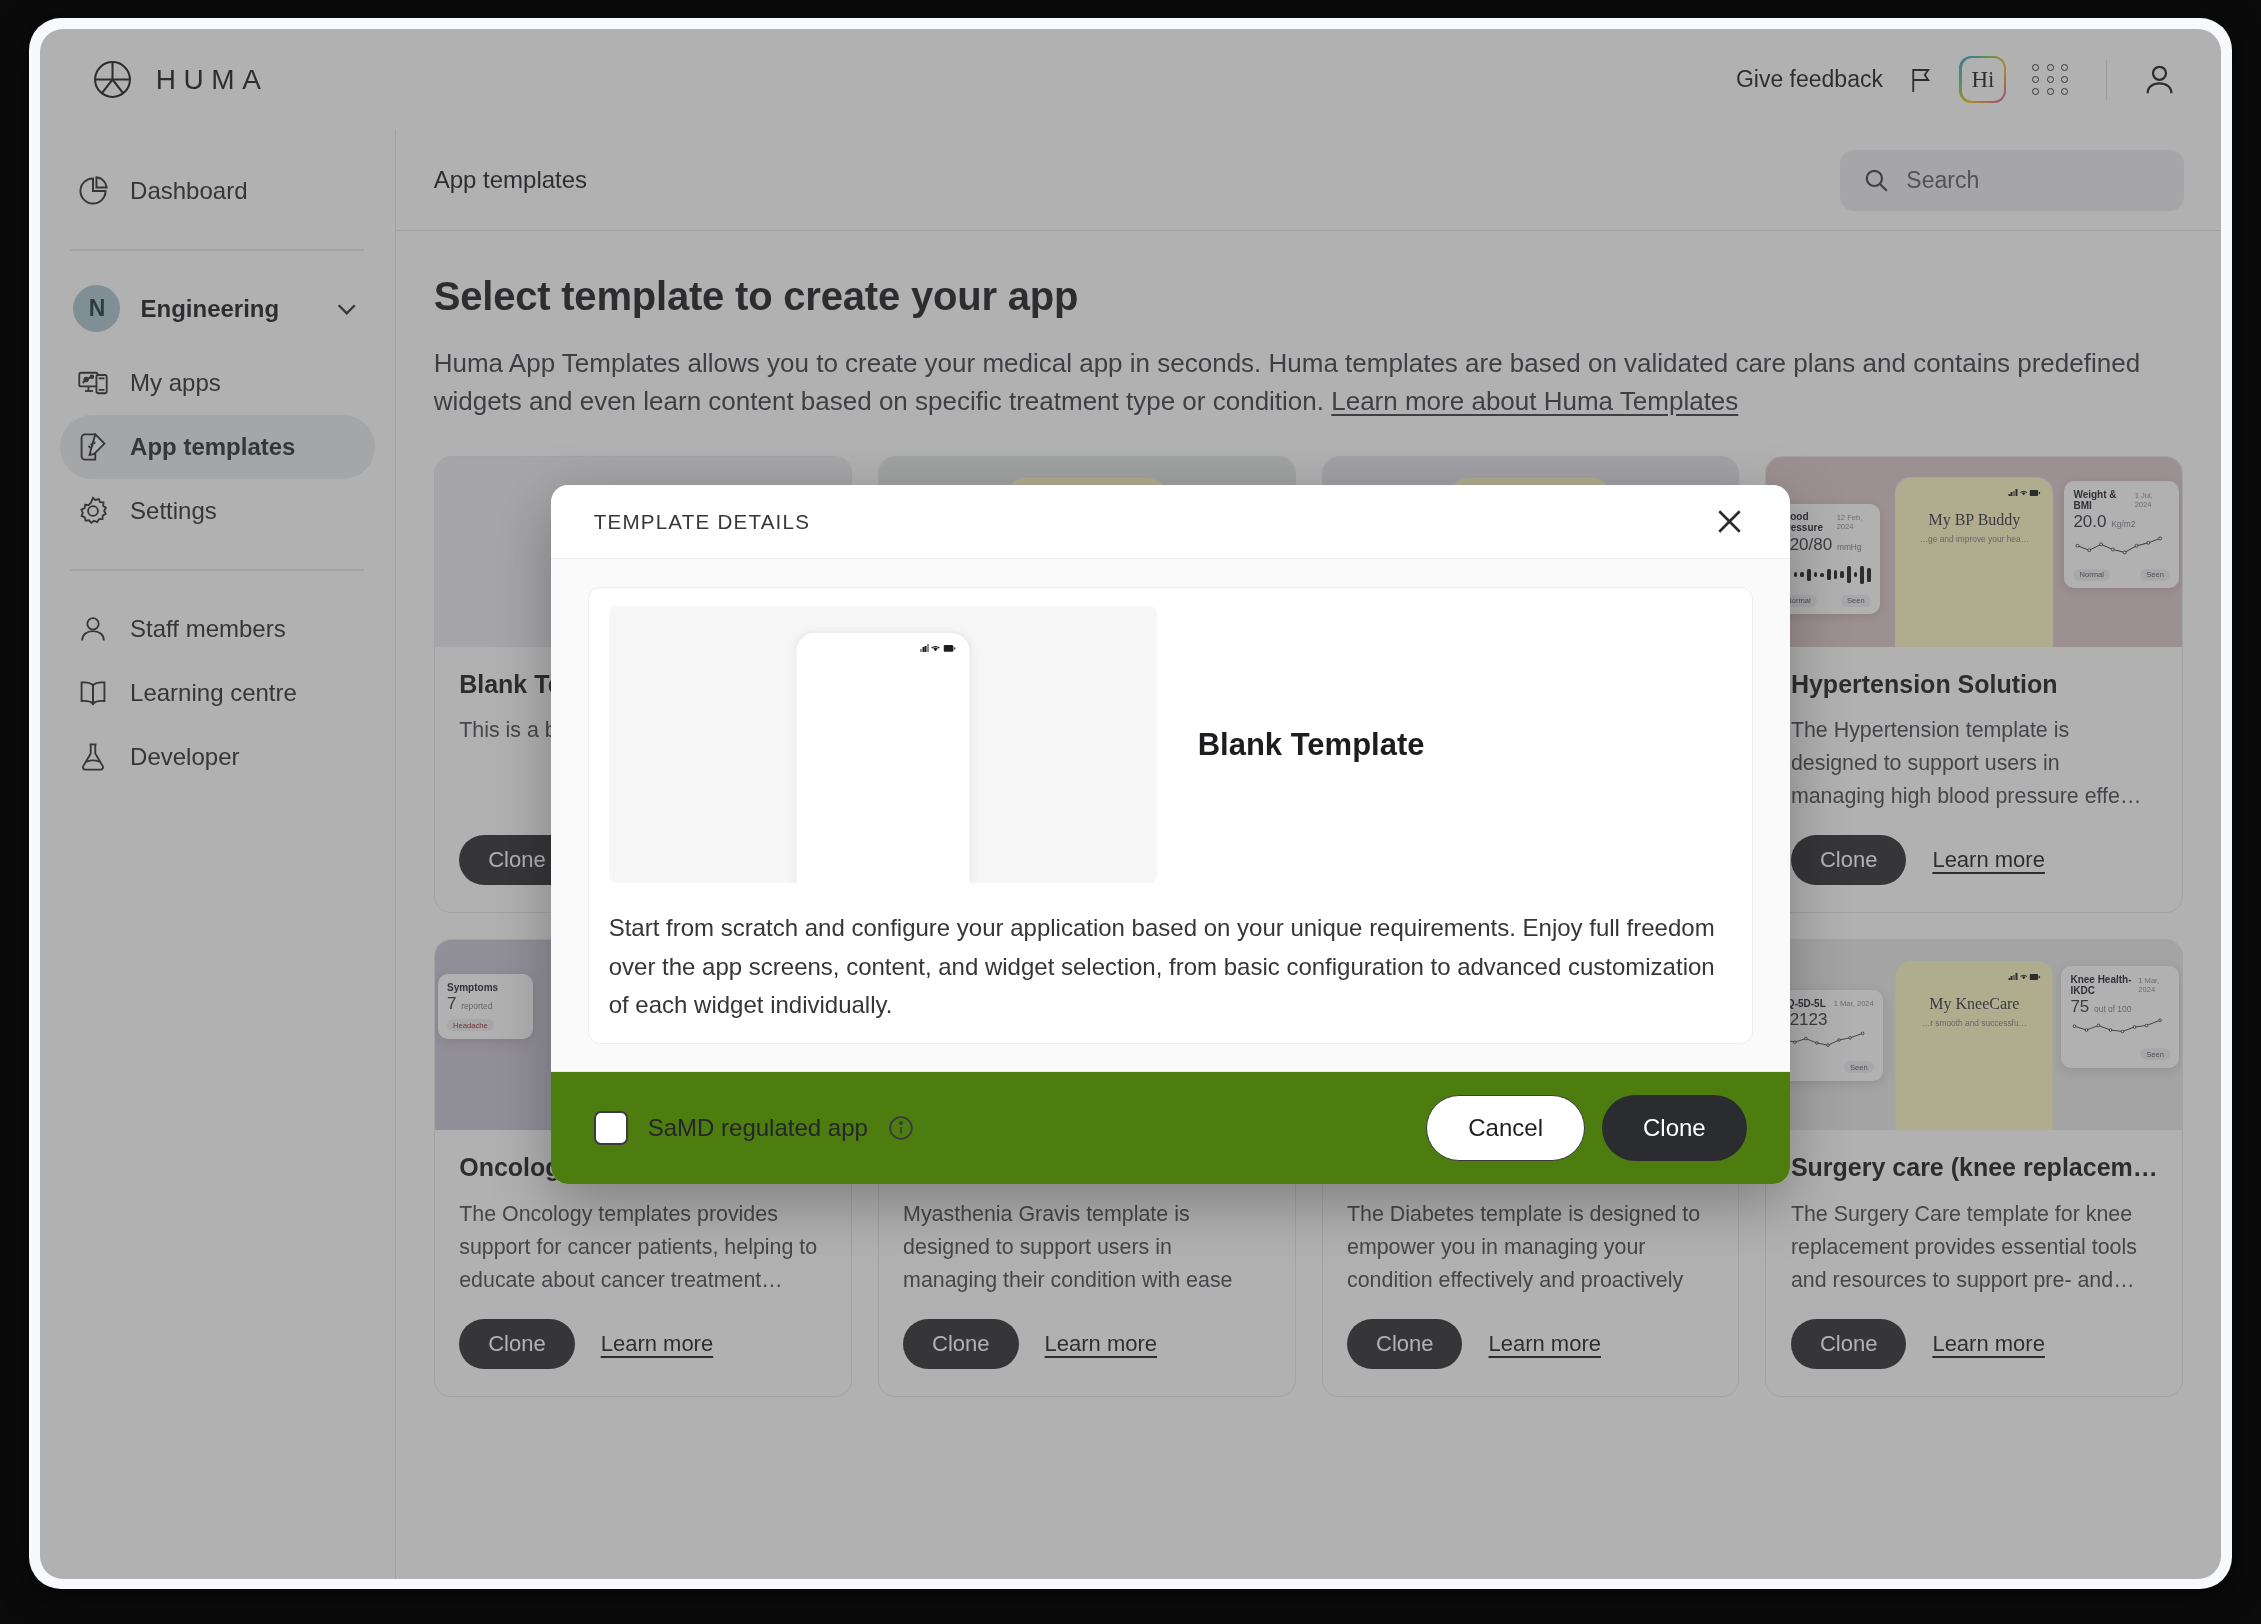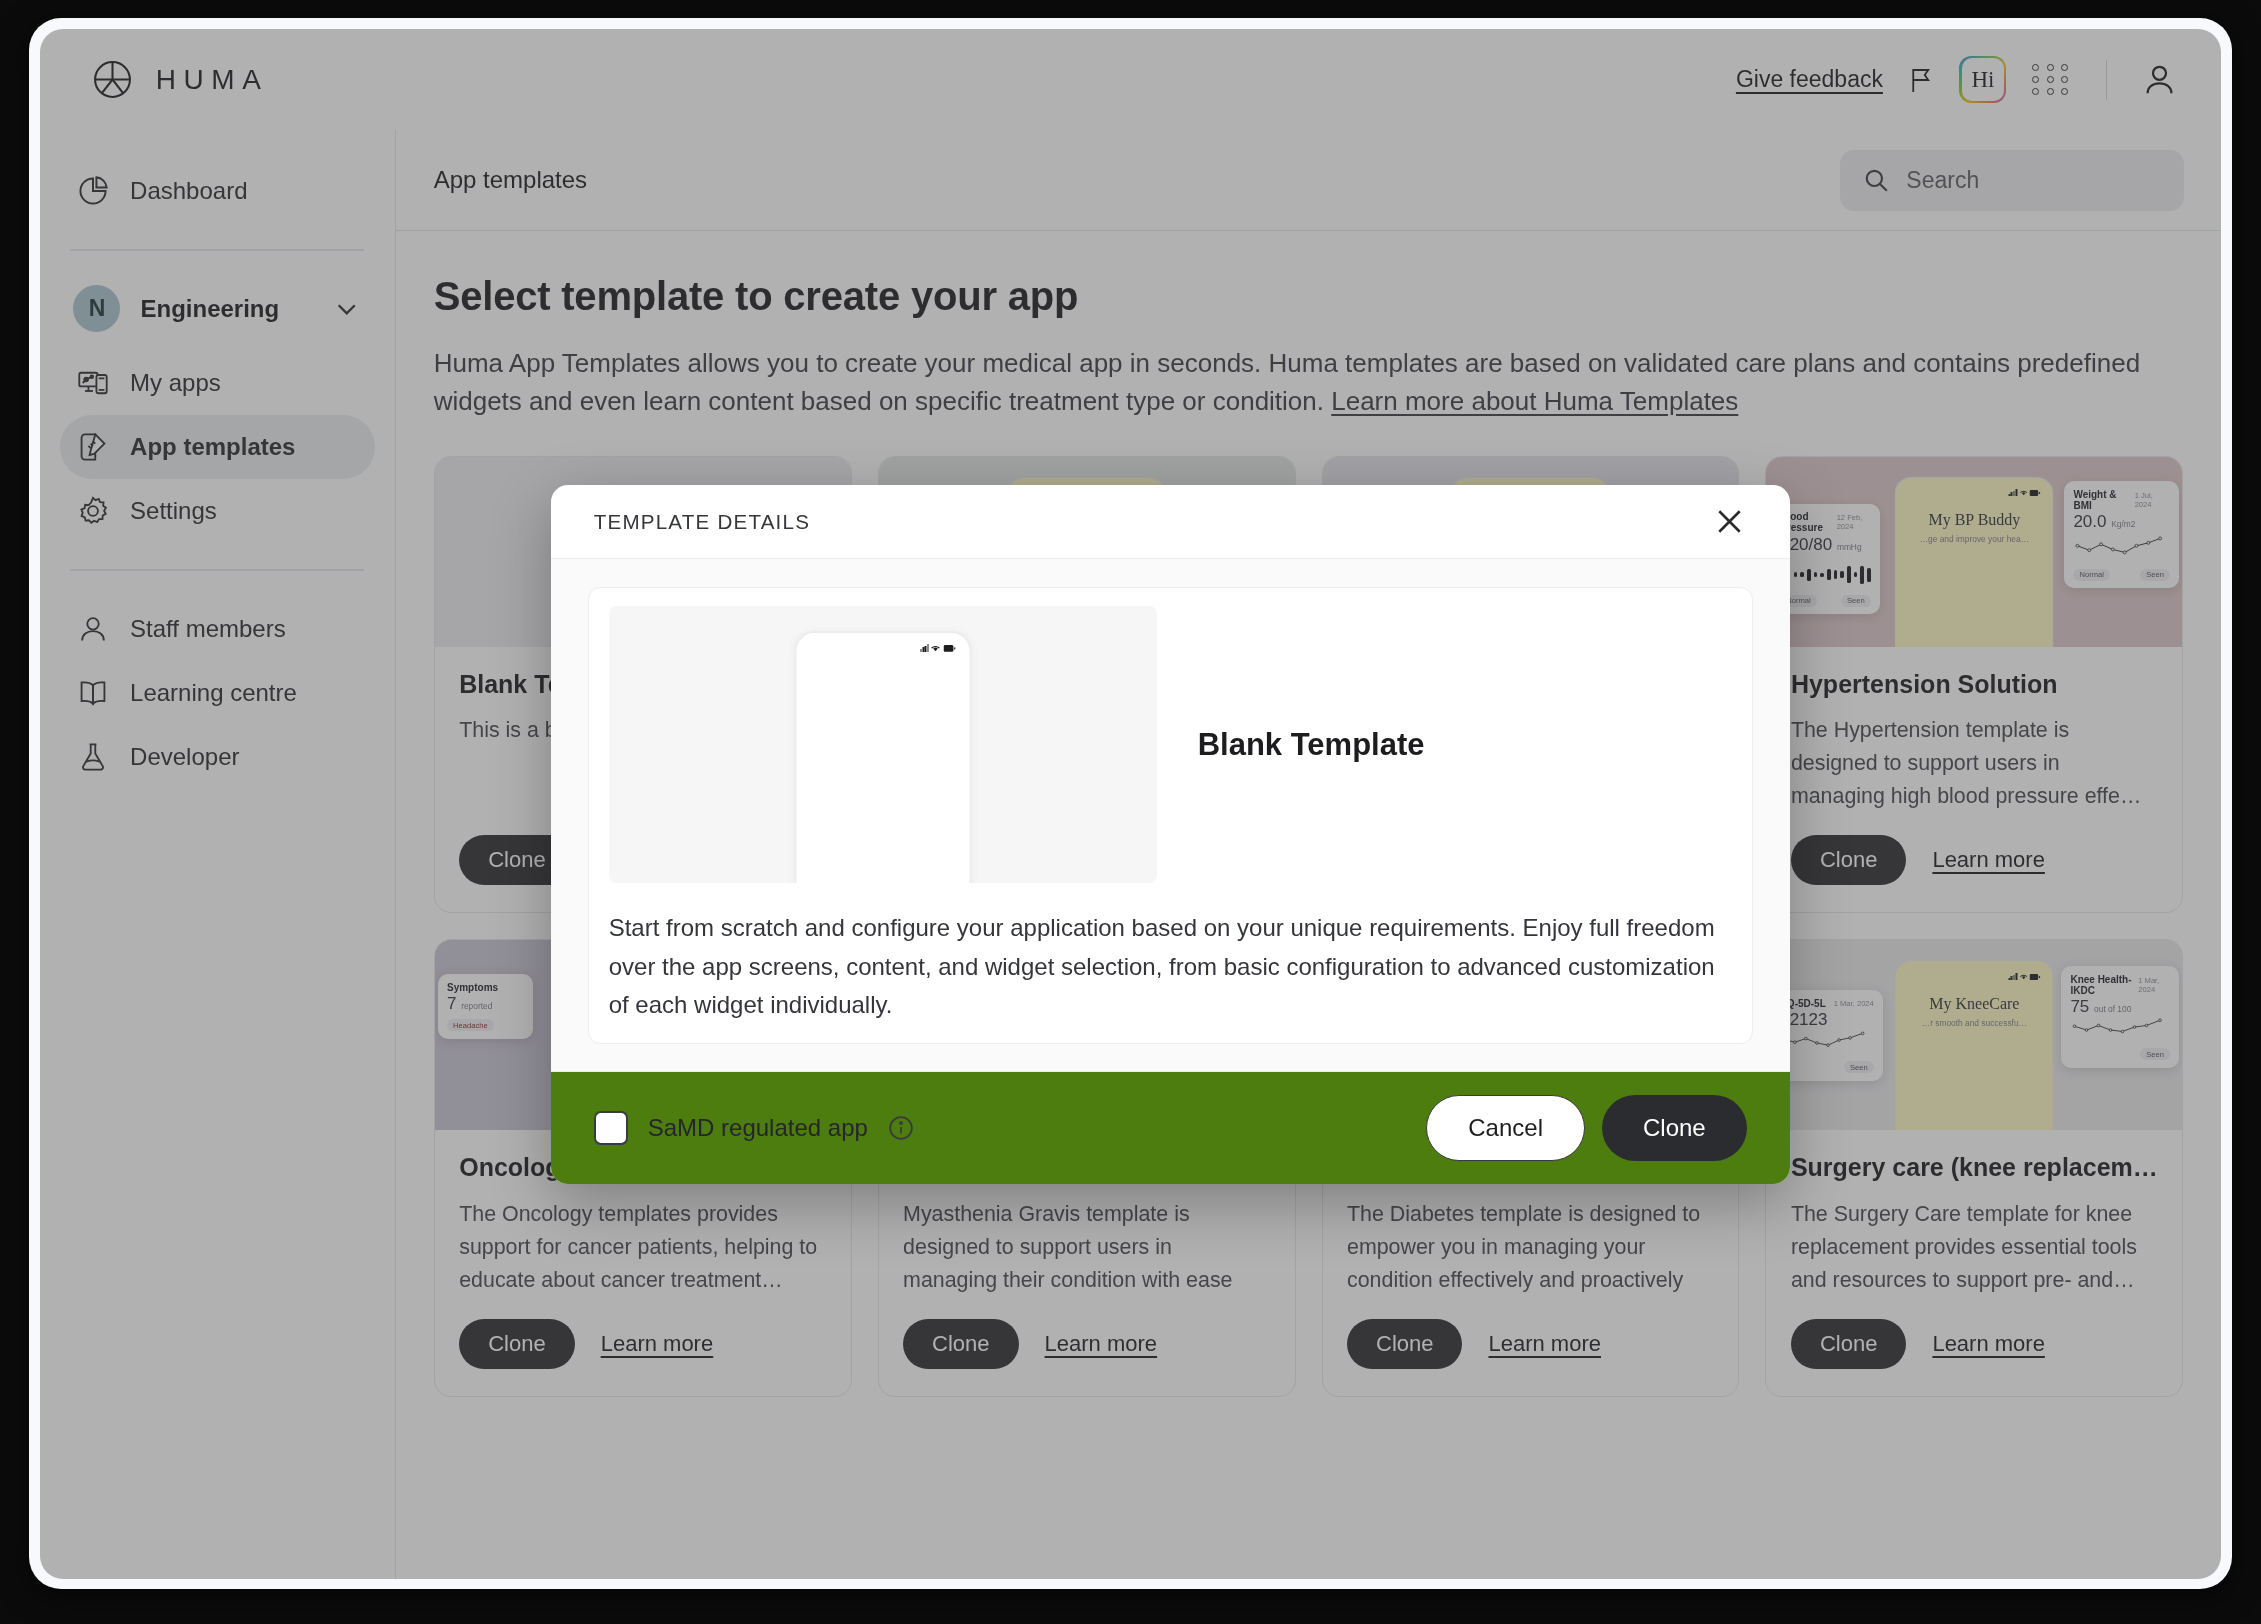--- a/index.html
+++ b/index.html
@@ -48,21 +48,21 @@
   }
   .brand { display: flex; align-items: center; gap: 23px; }
   .brand-mark { width: 41px; height: 41px; }
   .brand-name {
     font-size: 28px; letter-spacing: 7.6px; color: #1d1d1f; font-weight: 400;
   }
   .topbar-right {
     margin-left: auto; display: flex; align-items: center; gap: 26px;
   }
   .feedback-link {
-    font-size: 23px; color: #1d1d1f; text-decoration: underline;
+    font-size: 23px; color: #1d1d1f; 
     text-underline-offset: 4.6px;
   }
   .flag-icon { width: 24.5px; height: 26px; display:block; }
   .hi-badge {
     width: 47px; height: 47px; border-radius: 12.2px;
     padding: 2.3px;
     background: linear-gradient(135deg,#4a90d9 0%, #45b7a0 18%, #8dc63f 38%, #f0c419 58%, #ef8e3b 76%, #e0629b 92%, #8e6cc4 100%);
     display: flex; align-items: center; justify-content: center;
   }
   .hi-badge-inner {

